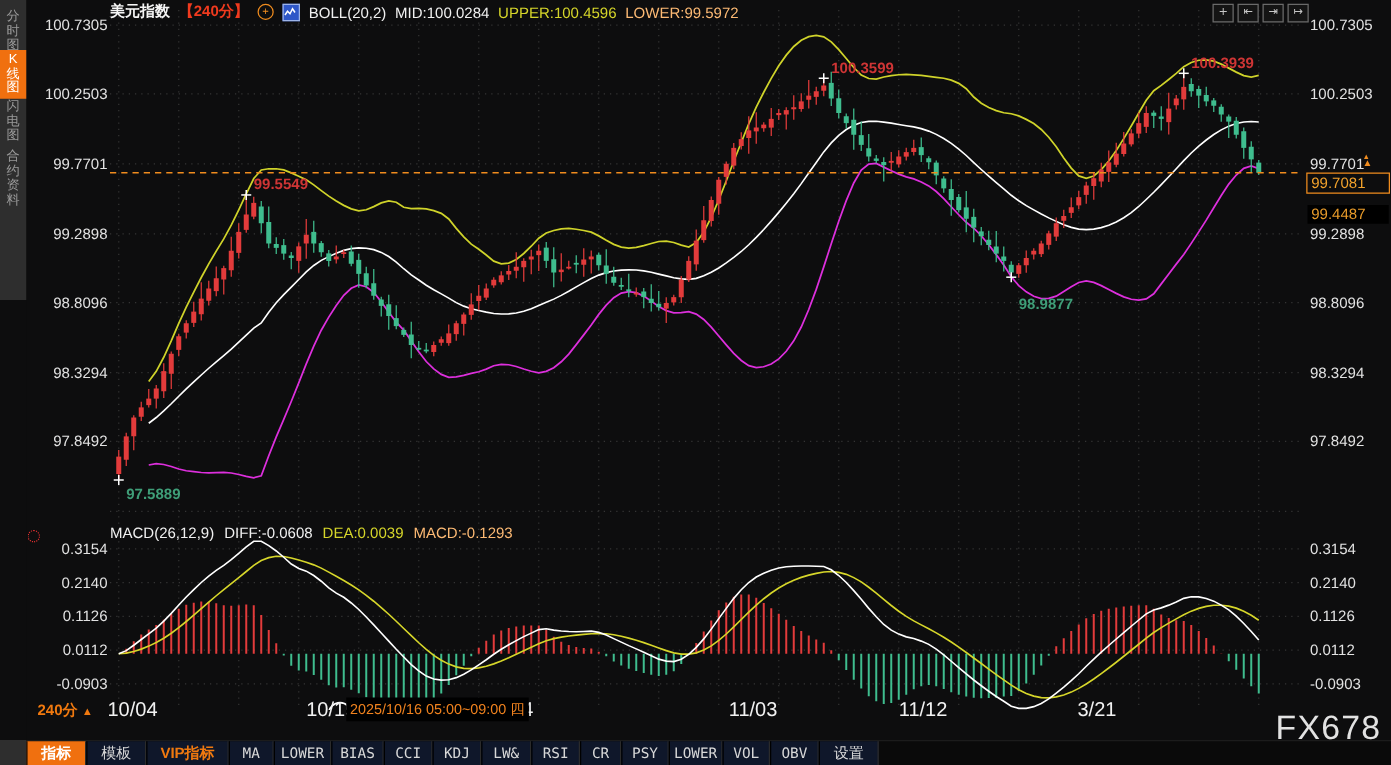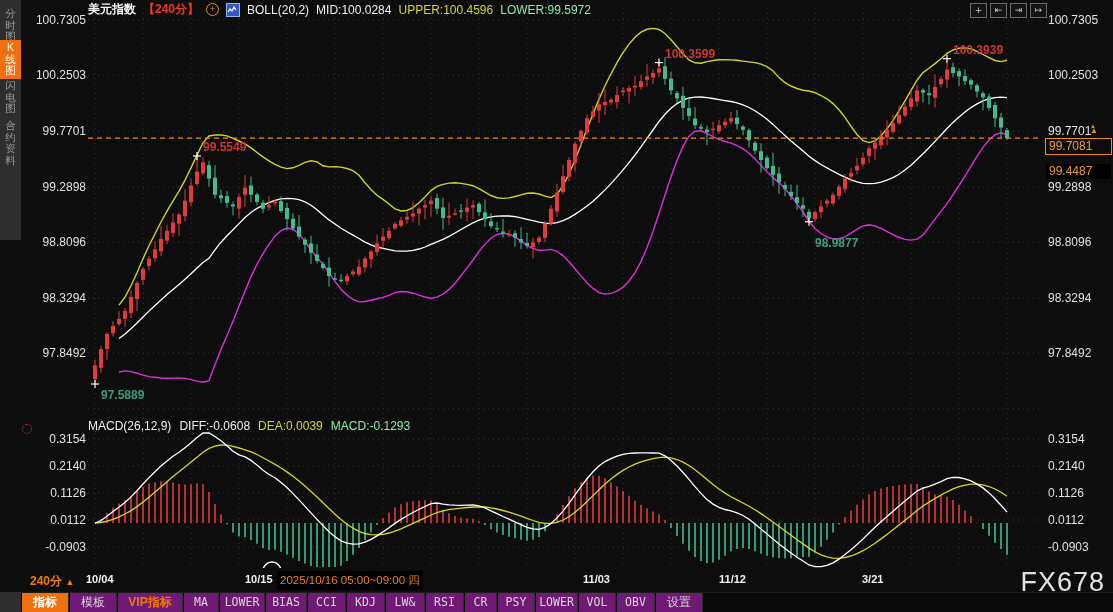--- a/index.html
+++ b/index.html
@@ -16,21 +16,21 @@
   
   #titlebar{position:absolute;left:88px;top:2px;height:15px;display:flex;align-items:center;gap:7px;
             font-size:12px;white-space:nowrap;z-index:6;}
   .t-sym{color:#f5f5f5;font-weight:bold;}
   .t-period{color:#f03a1e;font-weight:bold;}
   .t-add{display:inline-flex;align-items:center;justify-content:center;width:11px;height:11px;
          border:1px solid #f08c1e;border-radius:50%;color:#f08c1e;font-size:9px;line-height:9px;cursor:pointer;}
   .t-charticon{display:inline-block;width:12px;height:12px;background:#2e57c8;border:1px solid #9db4e8;cursor:pointer;}
   .t-white{color:#f0f0f0;}
   .t-yellow{color:#d6d62a;}
-  .t-magenta{color:#86efac;text-align:center;}
+  .t-magenta{color:#fdba74;text-align:center;}
   
   #topright-icons{position:absolute;right:66px;top:3px;display:flex;gap:3px;z-index:6;}
   .tr-btn{width:15px;height:13px;border:1px solid #6a6a6a;color:#c8c8c8;font-size:9px;line-height:12px;
           text-align:center;background:#141414;cursor:pointer;font-family:"DejaVu Sans",sans-serif;}
   
   .axlab{position:absolute;font-size:12px;color:#e2e2e2;white-space:nowrap;z-index:4;}
   .axlab.l{width:66px;left:20px;text-align:right;}
   .axlab.r{left:1048px;text-align:left;}
   
   #last-price-box{position:absolute;left:1045px;top:138px;width:62px;height:15px;border:1px solid #f08c1e;
@@ -38,32 +38,32 @@
                   padding-left:3px;z-index:6;}
   #band-price-label{position:absolute;left:1046px;top:164px;width:62px;height:15px;background:#000;
                     color:#e89b2a;font-size:12px;line-height:15px;padding-left:3px;z-index:5;}
   .up-arr{position:absolute;left:1090px;color:#f08c1e;font-size:8px;z-index:7;line-height:6px;}
   
   #macd-header{position:absolute;left:88px;top:419px;height:14px;display:flex;gap:8px;font-size:12px;
                white-space:nowrap;z-index:6;}
   #indicator-dot{position:absolute;left:22px;top:424px;width:8px;height:8px;border:1px dotted #e03030;
                  border-radius:50%;z-index:6;}
   
-  #time-row{position:absolute;left:0;top:570px;width:988px;height:22px;z-index:6;padding-left:48px;}
+  #time-row{position:absolute;left:0;top:557px;width:988px;height:22px;z-index:6;padding-left:48px;}
   #period-label{position:absolute;left:30px;top:3px;color:#f0790f;font-weight:bold;font-size:12px;cursor:pointer;}
   #period-label .tri{font-size:9px;}
-  .time-lab{position:absolute;top:3px;color:#f2f2f2;font-weight:bold;font-size:11px;white-space:nowrap;}
+  .time-lab{position:absolute;top:3px;color:#f2f2f2;font-weight:normal;font-size:16px;white-space:nowrap;}
   #time-tooltip{position:absolute;left:277px;top:1px;background:#000;color:#f0821e;font-size:11.5px;
                 padding:2px 3px;white-space:nowrap;z-index:7;}
   
   #watermark{position:absolute;right:8px;top:567px;font-size:27px;color:#e2e2e2;letter-spacing:1px;z-index:6;}
   
   #bottom-toolbar{position:absolute;left:21px;top:592px;width:1092px;height:20px;background:#0a0a0a;
                   display:flex;z-index:6;border-top:1px solid #1c1c1c;}
-  .tb-item{height:19px;line-height:19px;text-align:center;font-size:12px;color:#d8d8d8;background:#701a75;
+  .tb-item{height:19px;line-height:19px;text-align:center;font-size:12px;color:#d8d8d8;background:#0f172a;
            border-right:1px solid #2b2b2b;border-left:1px solid #000;cursor:pointer;overflow:hidden;}
   .tb-item.mono{font-family:"DejaVu Sans Mono",monospace;font-size:11.5px;}
   .tb-item.active{background:#f0700f;color:#fff;font-weight:bold;}
   .tb-item.vip{color:#f0790f;font-weight:bold;}
   #tb-corner{position:absolute;left:0;top:592px;width:21px;height:20px;background:#2e2e2e;z-index:7;}
   
   .ann{position:absolute;font-size:12px;font-weight:bold;z-index:5;white-space:nowrap;}
   .ann.high{color:#cf3535;}
   .ann.low{color:#3f9e78;}
 </style>

